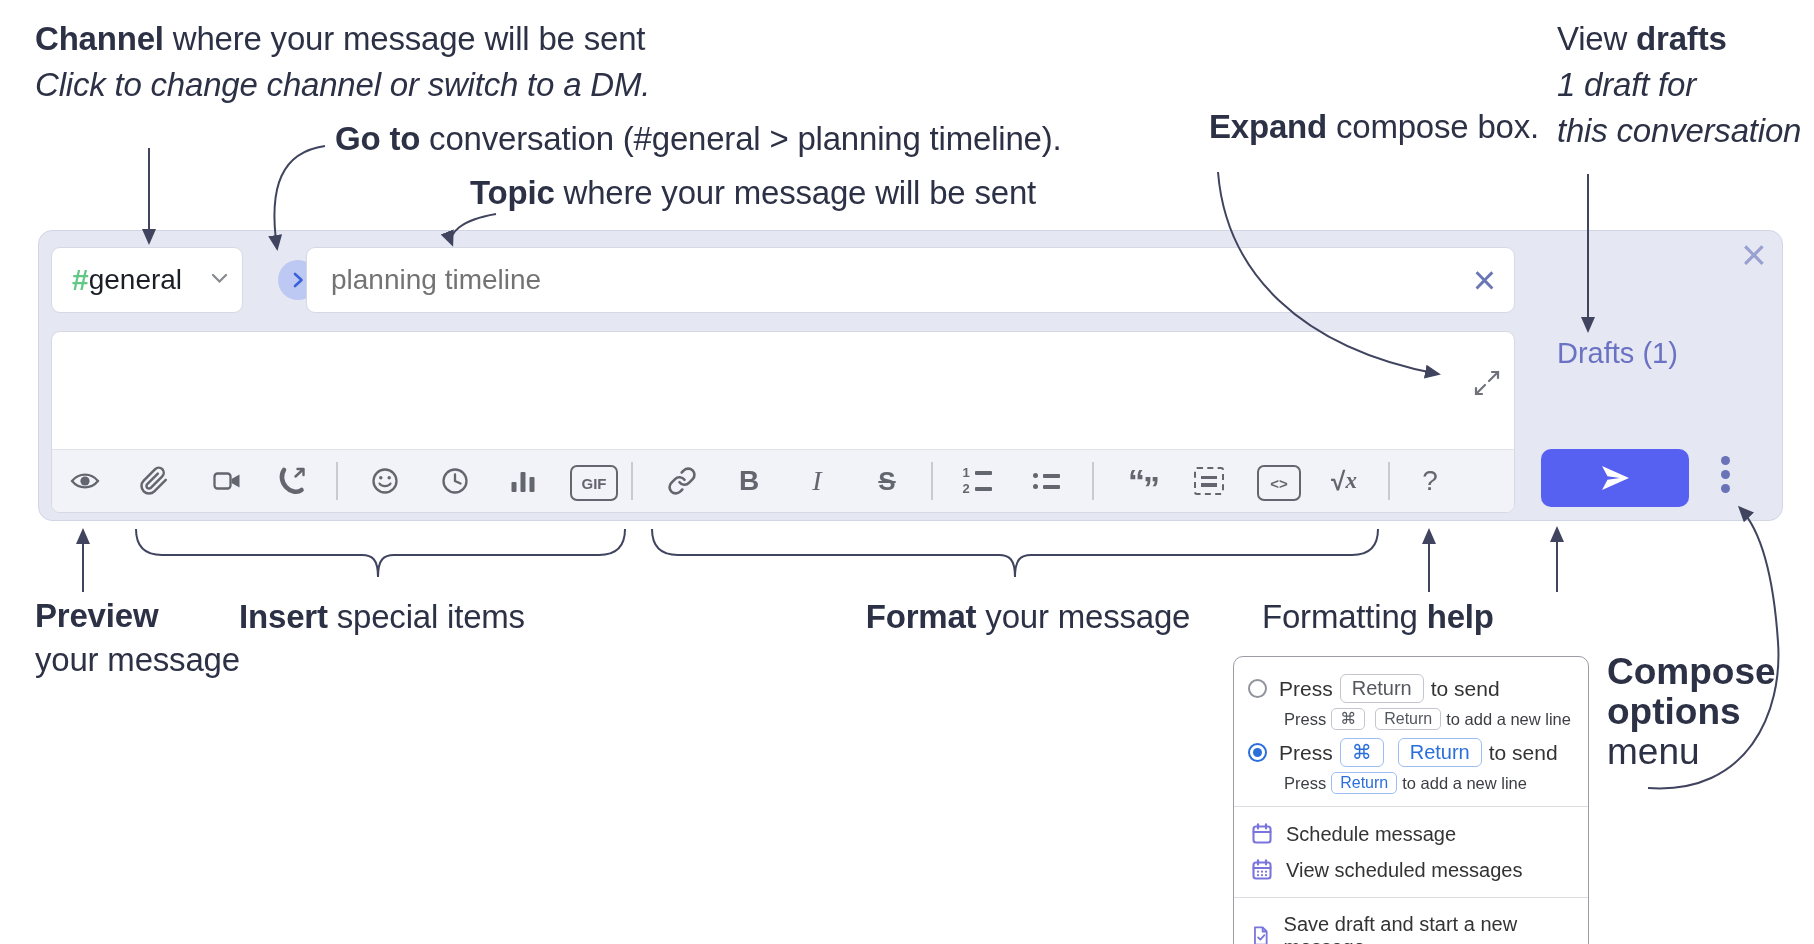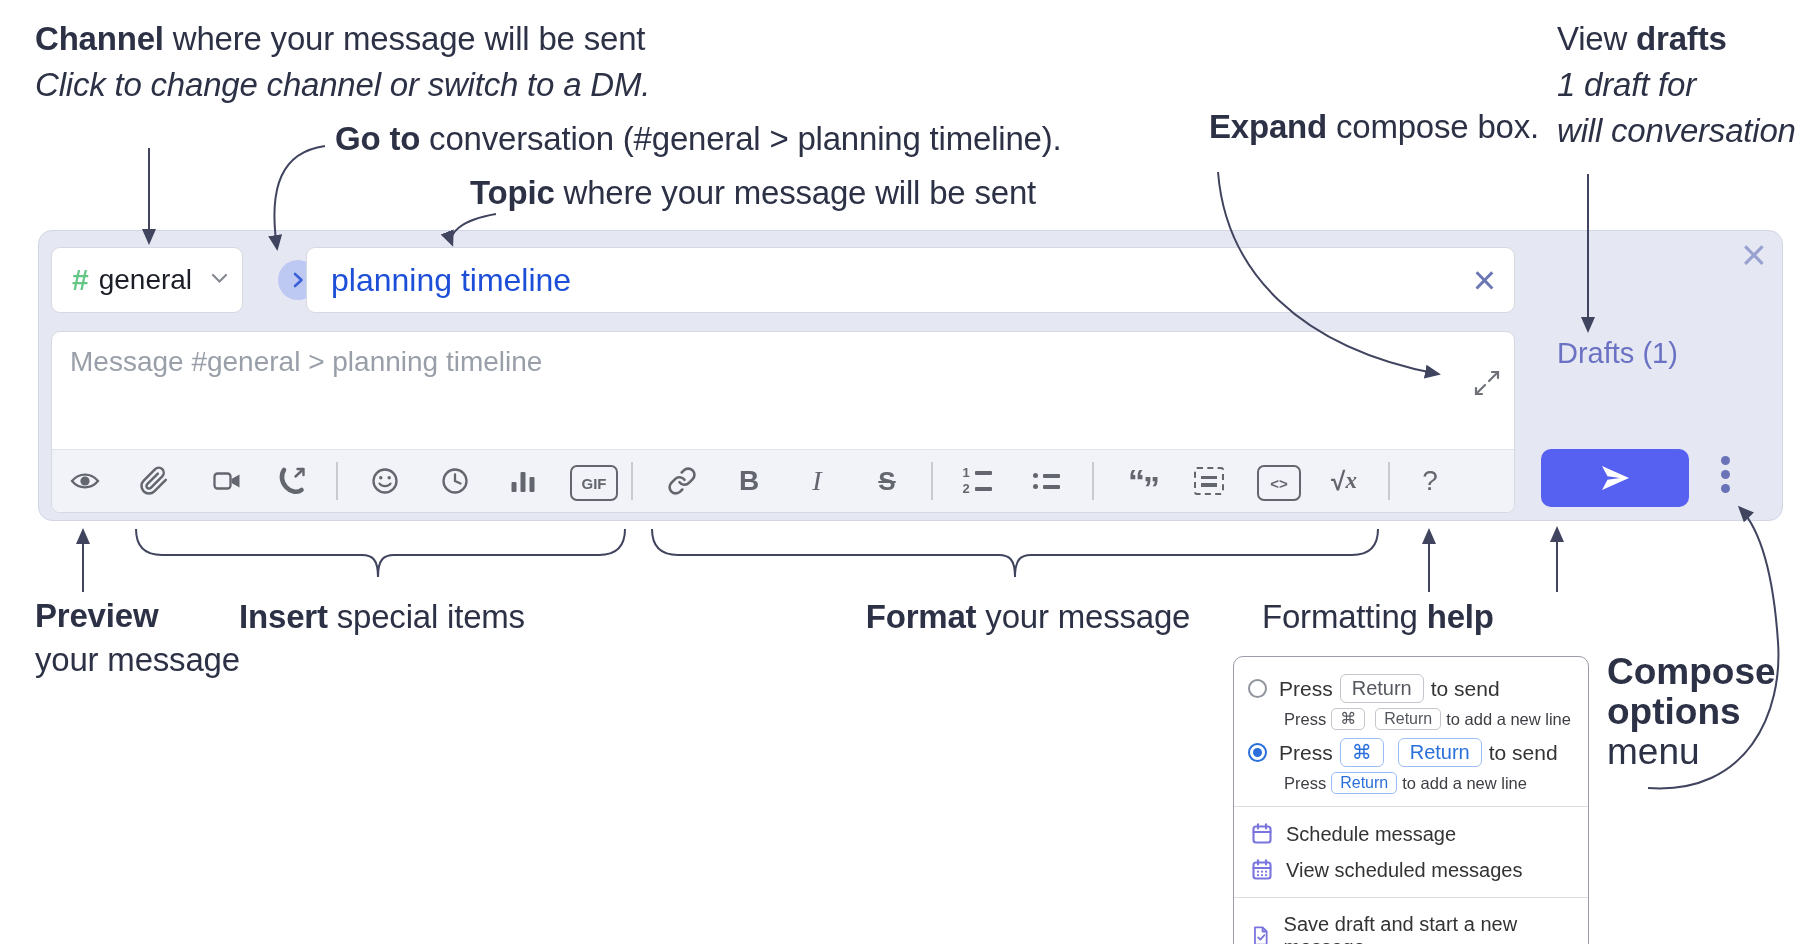--- a/index.html
+++ b/index.html
@@ -8,27 +8,27 @@
   .ann{position:absolute;font-size:33px;line-height:46px;color:#2d3146;white-space:nowrap;letter-spacing:-0.2px;}
   .ann b{font-weight:700;}
   .it{font-style:italic;}
   .center{transform:translateX(-50%);}
   
   .compose{position:absolute;left:38px;top:230px;width:1745px;height:291px;background:#e5e7f3;
            border:1px solid #d2d5e4;border-radius:14px;box-sizing:border-box;}
   .pill{position:absolute;left:12px;top:16px;width:192px;height:66px;background:#fff;border:1px solid #d6d9e2;
         border-radius:9px;box-sizing:border-box;display:flex;align-items:center;padding:0 14px 0 20px;cursor:pointer;}
   .hash{color:#63c785;font-weight:700;font-size:30px;}
-  .pill-name{font-size:28px;color:#1b1e26;margin-left:10px;}
+  .pill-name{font-size:28px;color:#1b1e26;}
   .pill-chev{margin-left:auto;}
   .goto{position:absolute;left:239px;top:29px;width:40px;height:40px;border-radius:50%;background:#bdc8f3;
         display:flex;align-items:center;justify-content:center;cursor:pointer;}
   .topicbox{position:absolute;left:267px;top:16px;width:1209px;height:66px;background:#fff;border:1px solid #d6d9e2;
         border-radius:9px;box-sizing:border-box;display:flex;align-items:center;padding:0 14px 0 22px;}
-  .topicbox input{flex:1;border:none;outline:none;font-size:32px;color:#1d4ed8;font-family:"Liberation Sans",sans-serif;background:transparent;}
+  .topicbox input{flex:1;border:none;outline:none;font-size:28px;color:#737373;font-family:"Liberation Sans",sans-serif;background:transparent;}
   .clear-x{font-size:40px;color:#6b77b5;line-height:1;cursor:pointer;padding:0 4px;}
   .close-x{position:absolute;left:1702px;top:2px;font-size:44px;color:#99a1d0;line-height:1;cursor:pointer;}
   .msgbox{position:absolute;left:12px;top:100px;width:1464px;height:182px;background:#fff;border:1px solid #d6d9e2;
         border-radius:9px;box-sizing:border-box;}
   .msgbox textarea{position:absolute;left:0;top:0;width:1390px;height:92px;border:none;outline:none;resize:none;
         background:transparent;font-size:28px;color:#333;padding:14px 0 0 18px;font-family:"Liberation Sans",sans-serif;}
   .msgbox textarea::placeholder{color:#999fa9;}
   .expand-ic{position:absolute;right:12px;top:36px;}
   .tbar{position:absolute;left:0;right:0;bottom:0;height:62px;background:#f2f3f8;border-top:1px solid #e1e3eb;
         border-radius:0 0 8px 8px;}
@@ -95,21 +95,21 @@
     <b>Go to</b><span> conversation (#general &gt; planning timeline).</span>
   </div>
 
   <div class="ann" style="left:1209px;top:104px;">
     <b>Expand</b><span> compose box.</span>
   </div>
 
   <div class="ann" style="left:1557px;top:16px;line-height:46px;">
     <div><span>View </span><b>drafts</b></div>
     <div class="it">1 draft for</div>
-    <div class="it">will conversation</div>
+    <div class="it">this conversation</div>
   </div>
 
   <div class="compose">
 
     <div class="pill">
       <span class="hash">#</span>
       <span class="pill-name">general</span>
       <span class="pill-chev">
         <svg width="17" height="13" viewBox="0 0 17 13">
             <path d="M2,3 L8.5,9.5 L15,3" fill="none" stroke="#85888f" stroke-width="2.2" stroke-linecap="round"></path>
@@ -124,21 +124,20 @@
     </div>
 
     <div class="topicbox">
       <input type="text" value="planning timeline" style="">
       <span class="clear-x">×</span>
     </div>
 
     <span class="close-x">×</span>
 
     <div class="msgbox">
-      <textarea placeholder="Message #general &gt; planning timeline" style=""></textarea>
       <span class="expand-ic">
         <svg width="30" height="30" viewBox="0 0 30 30">
           <g stroke="#6e7178" stroke-width="2.2" fill="none" stroke-linecap="round">
             <path d="M17,13 L26,4"></path>
               <path d="M20,4 L26,4 L26,10"></path>
             <path d="M13,17 L4,26"></path>
               <path d="M10,26 L4,26 L4,20"></path>
           </g>
         </svg>
       </span>

